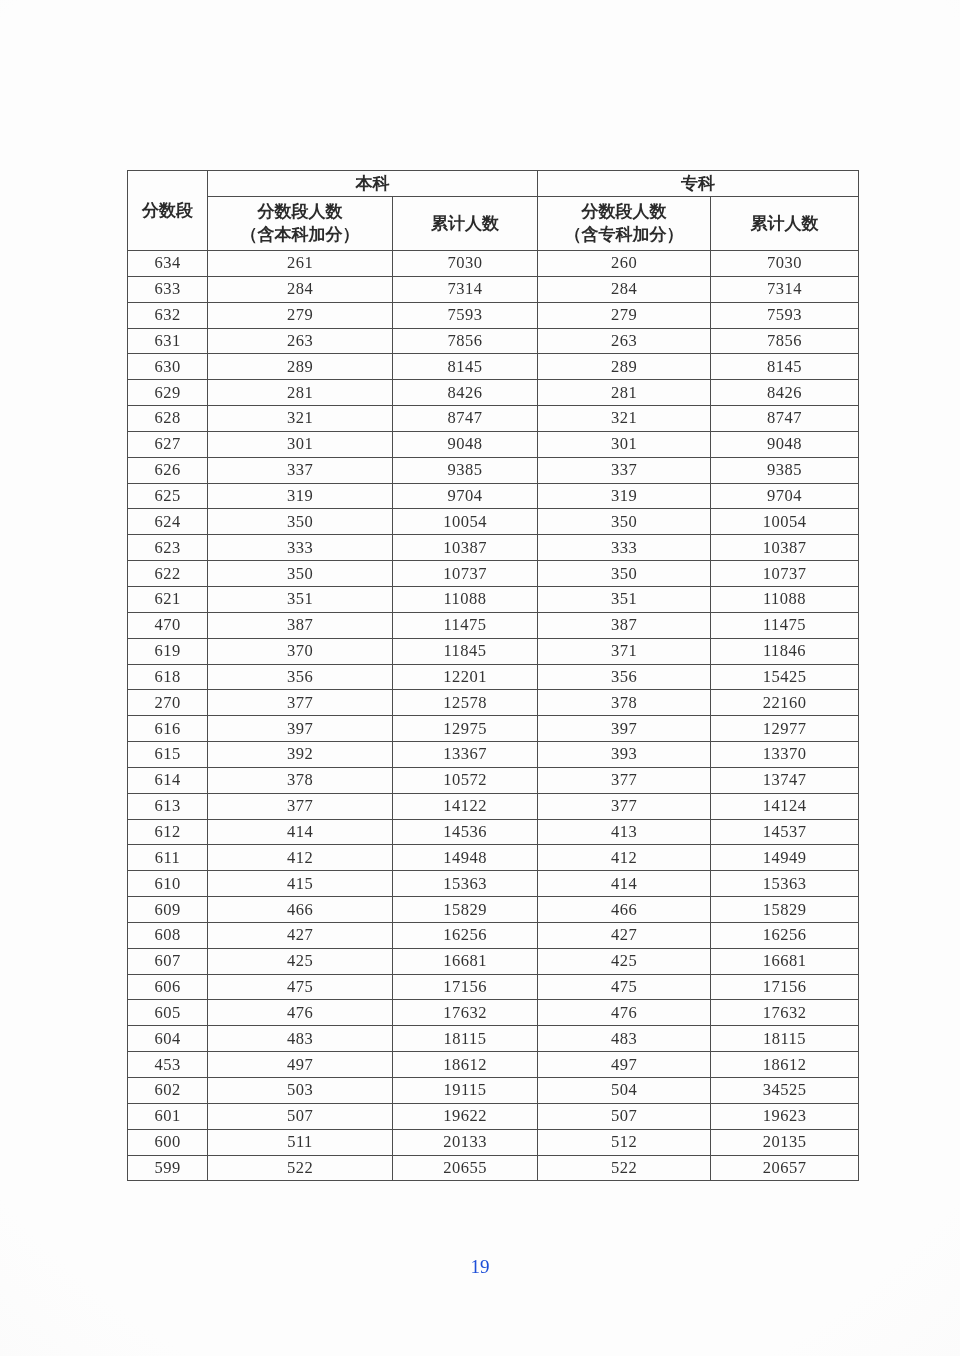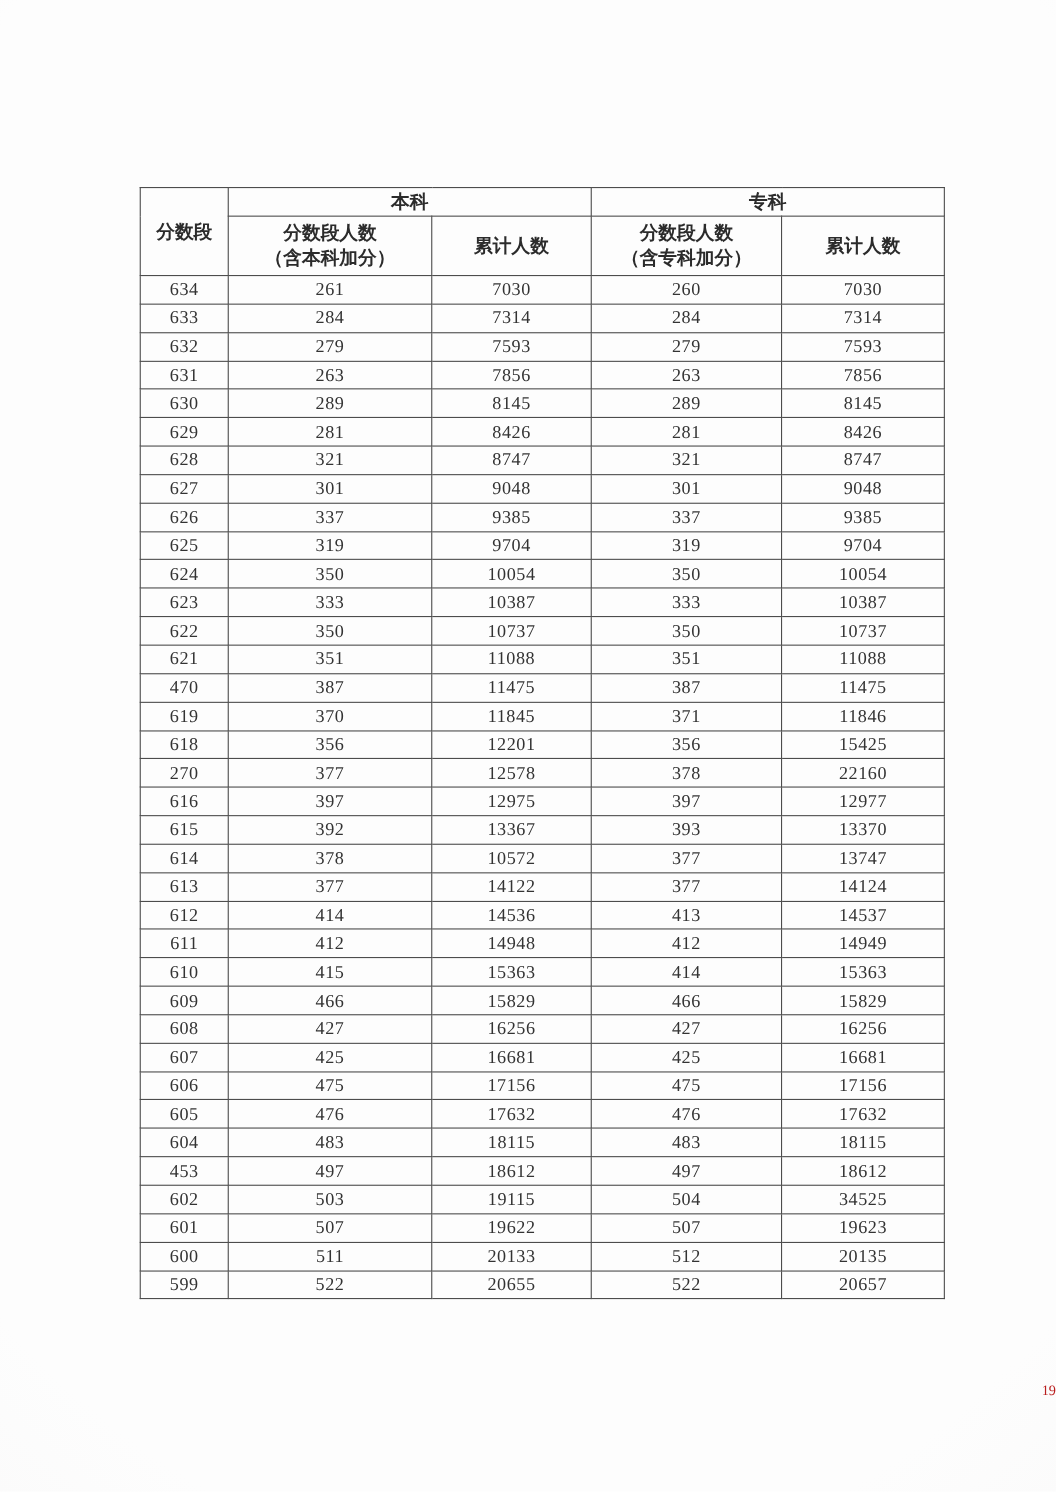--- a/index.html
+++ b/index.html
@@ -41,24 +41,24 @@
   .score-table tbody td {
     font-family: "Liberation Serif", serif;
     font-size: 16.5px;
     color: #333;
     letter-spacing: 0.5px;
   }
   .page-number {
     position: absolute;
     left: 0; right: 0;
     top: 1256px;
-    text-align: right;
+    text-align: center;
     font-family: "Liberation Serif", serif;
-    font-size: 13px;
-    color: #b91c1c;
+    font-size: 19px;
+    color: #1d4ed8;
   }
 </style>
 </head>
 <body>
 
 <div class="doc-page">
 
   <table class="score-table">
     <colgroup>
       <col style="width:80px">

